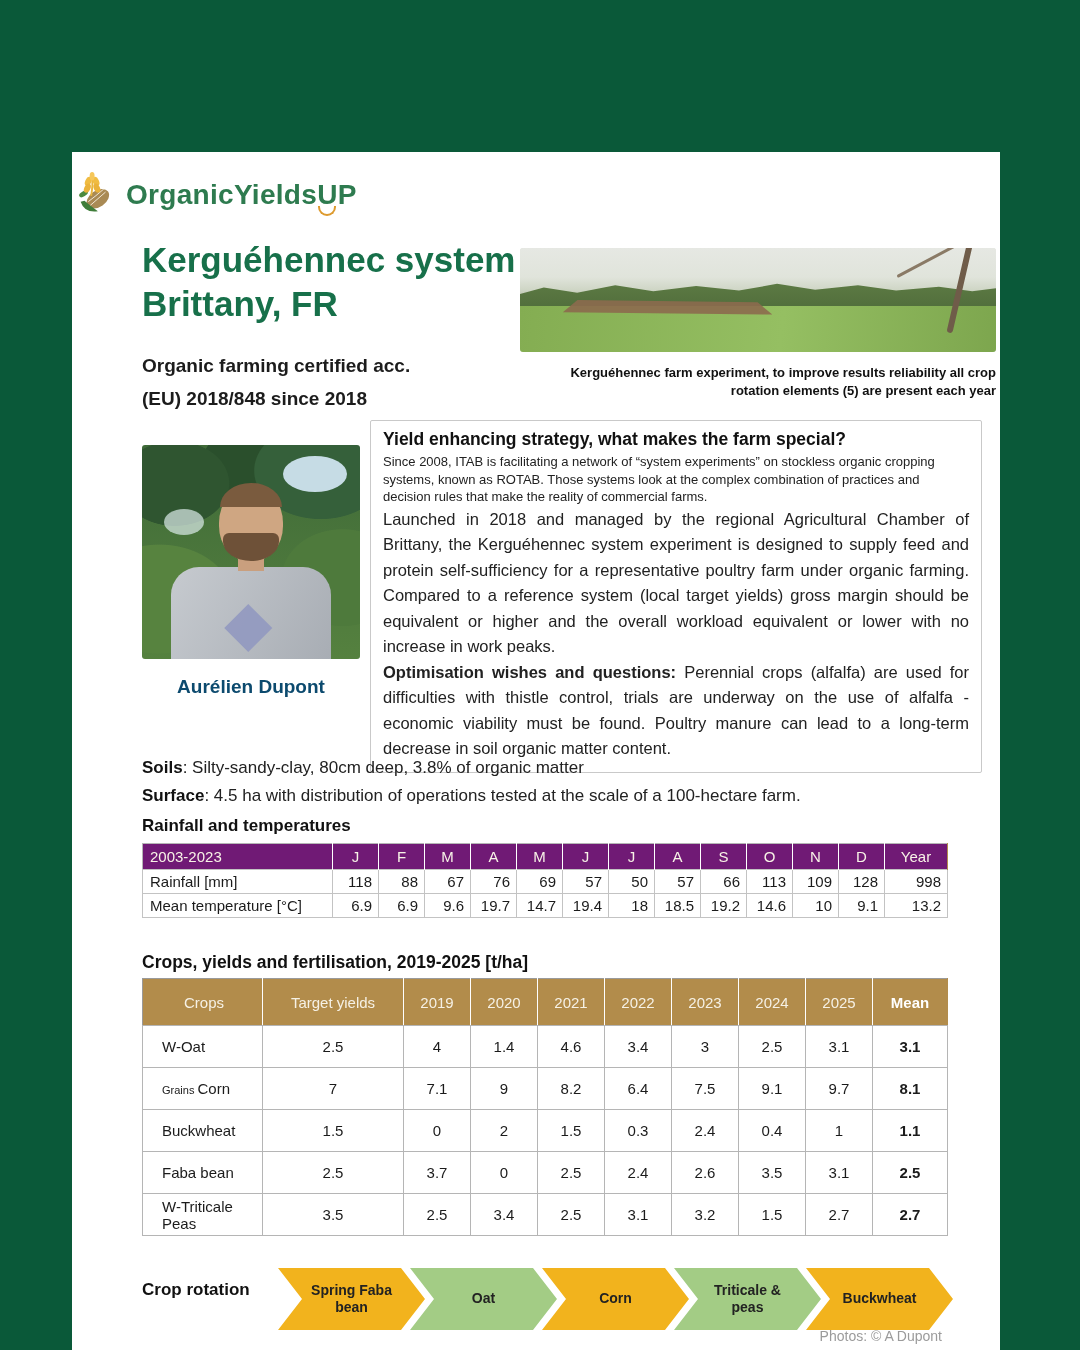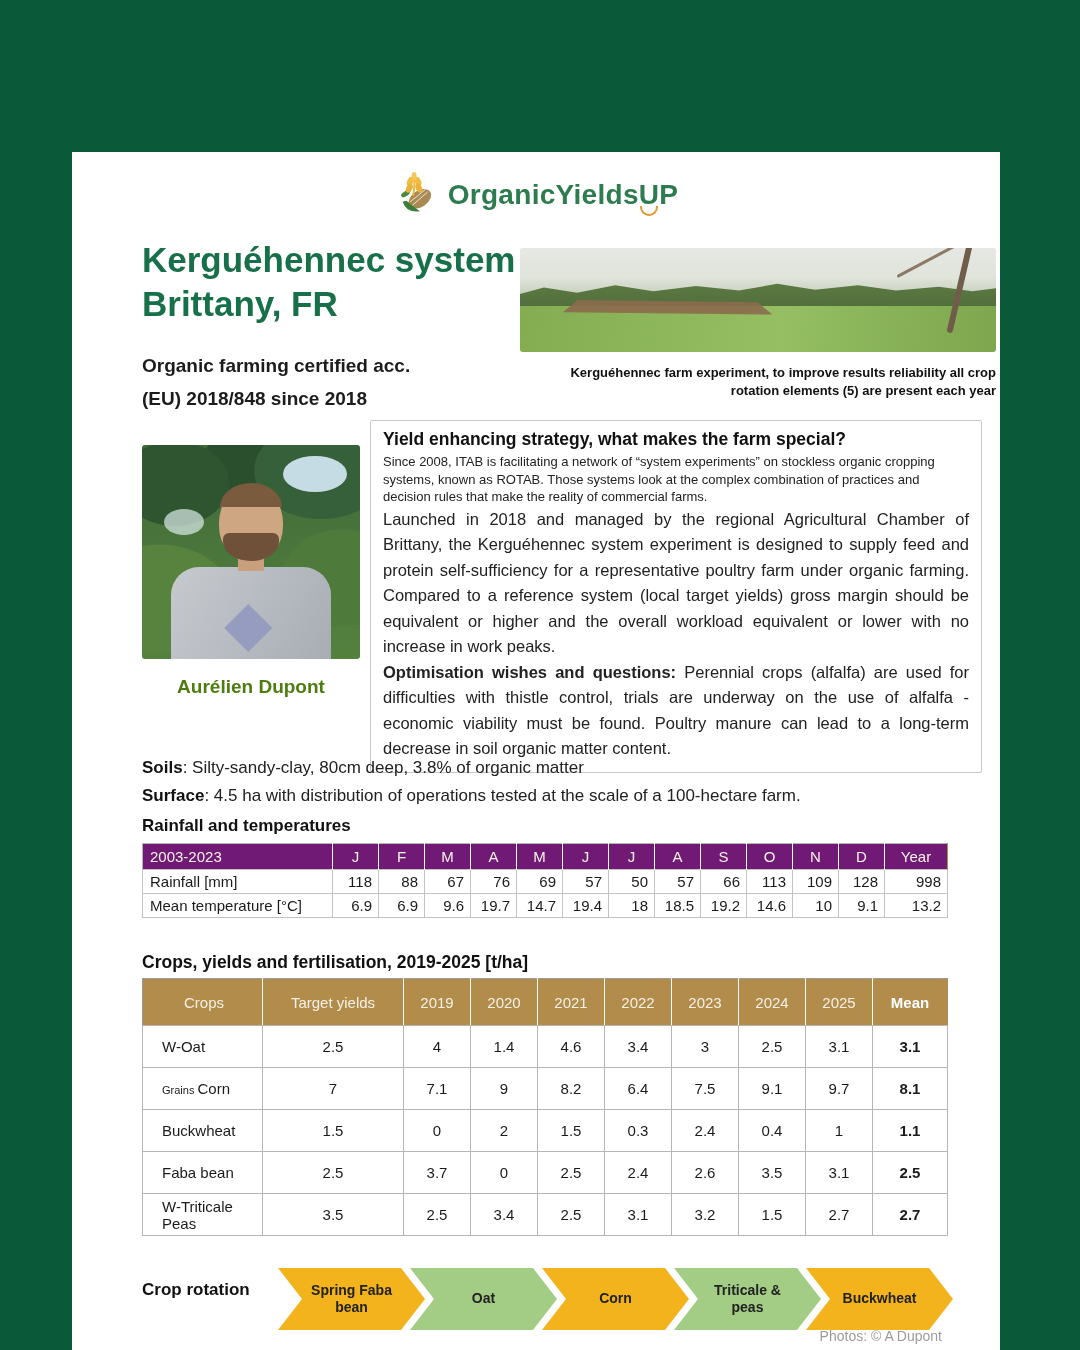--- a/index.html
+++ b/index.html
@@ -1,20 +1,20 @@
 <!DOCTYPE html>
 <html><head>
 <meta charset="utf-8">
 <style>
   html,body{margin:0;padding:0;}
   .page{position:relative;width:1080px;height:1350px;background:#0a5939;font-family:"Liberation Sans",sans-serif;overflow:hidden;}
   .card{position:absolute;left:72px;top:152px;width:928px;height:1198px;background:#ffffff;}
 
   
-  .logo{position:absolute;top:18px;left:0;width:100%;display:flex;justify-content:center;align-items:center;gap:8px;}
+  .logo{position:absolute;top:18px;left:0;width:100%;display:flex;align-items:center;gap:8px;}
   .logo-text{font-size:28px;font-weight:bold;color:#2e7b4f;letter-spacing:.3px;}
   .logo-up{position:relative;display:inline-block;}
   .logo-up::after{content:'';position:absolute;left:1px;bottom:-5px;width:14px;height:8px;border:2.5px solid #dd9a2e;border-top:none;border-radius:0 0 12px 12px;}
 
   
   .title{position:absolute;left:70px;top:86px;font-size:35px;font-weight:bold;color:#17704a;line-height:1.26;}
   .cert{position:absolute;left:70px;top:198px;font-size:19px;font-weight:bold;color:#1c1c1c;line-height:1.72;}
 
   
   .farm-photo{position:absolute;left:448px;top:96px;width:476px;height:104px;border-radius:3px;overflow:hidden;background:#dfe3da;}
@@ -35,21 +35,21 @@
     radial-gradient(100px 80px at 92% 62%,#4e7a3c 0 60%,transparent 61%),
     linear-gradient(#3f6a38,#55813f);}
   .pr-sky{position:absolute;right:6%;top:5%;width:64px;height:36px;background:#cfe3ee;border-radius:50%;opacity:.95;}
   .pr-sky2{position:absolute;left:10%;top:30%;width:40px;height:26px;background:#dcebe9;border-radius:50%;opacity:.7;}
   .pr-shirt{position:absolute;left:50%;transform:translateX(-50%);bottom:0;width:160px;height:92px;background:linear-gradient(120deg,#c6cacf,#a8adb4);border-radius:28px 28px 0 0;}
   .pr-logo{position:absolute;left:50%;bottom:14px;width:34px;height:34px;background:#8f97c0;transform:translateX(-58%) rotate(45deg);opacity:.85;}
   .pr-neck{position:absolute;left:50%;transform:translateX(-50%);bottom:88px;width:26px;height:14px;background:#c99f7e;}
   .pr-head{position:absolute;left:50%;transform:translateX(-50%);bottom:98px;width:64px;height:76px;background:#cfa682;border-radius:50% 50% 46% 46%;}
   .pr-hair{position:absolute;left:50%;transform:translateX(-50%);bottom:152px;width:62px;height:24px;background:#7a5b3e;border-radius:50% 50% 0 0 / 100% 100% 0 0;}
   .pr-beard{position:absolute;left:50%;transform:translateX(-50%);bottom:98px;width:56px;height:28px;background:#6e5138;border-radius:6px 6px 50% 50% / 6px 6px 70% 70%;}
-  .profile-name{position:absolute;left:70px;top:524px;width:218px;text-align:center;font-size:19px;font-weight:bold;color:#4d7c0f;}
+  .profile-name{position:absolute;left:70px;top:524px;width:218px;text-align:center;font-size:19px;font-weight:bold;color:#0c4a6e;}
 
   
   .strategy{position:absolute;left:298px;top:268px;width:612px;box-sizing:border-box;border:1px solid #c9c9c9;border-radius:2px;padding:8px 12px 10px;background:#fff;}
   .strategy h3{margin:0 0 3px;font-size:17.5px;color:#111;}
   .strategy .small{margin:0 0 1px;font-size:13px;line-height:17.5px;color:#222;}
   .strategy .body{margin:0;font-size:16.5px;line-height:25.5px;color:#222;text-align:justify;}
 
   
   .facts{position:absolute;left:70px;top:602px;font-size:17px;line-height:28px;color:#222;}
   .facts b{color:#111;}

